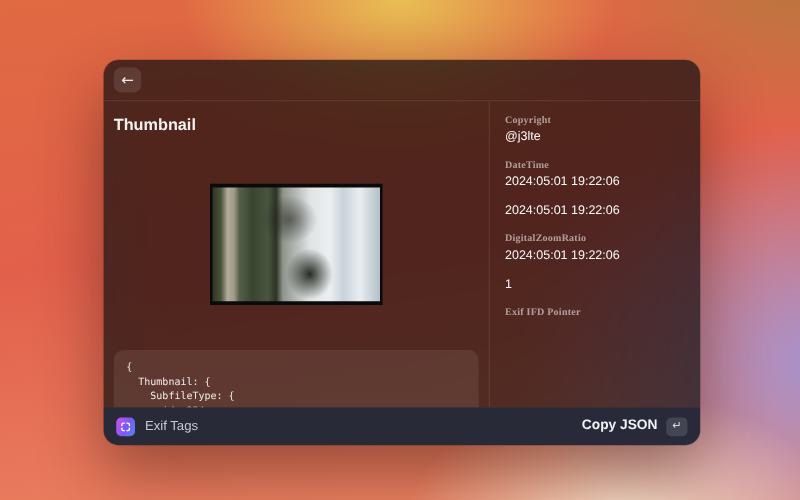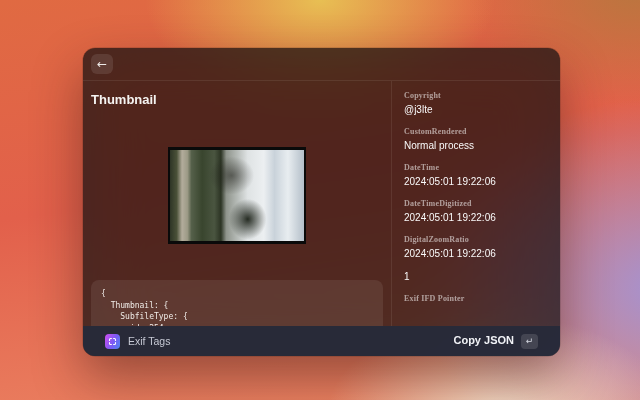--- a/index.html
+++ b/index.html
@@ -49,21 +49,21 @@
     padding:8px 10px;box-sizing:border-box;
     font-family:"DejaVu Sans Mono","Liberation Mono",monospace;
     font-size:8px;line-height:11.5px;color:#f0ece8;}
   .code-line{white-space:pre;}
   .panel{flex:0 0 169px;box-sizing:border-box;border-left:1px solid rgba(255,255,255,0.08);
     padding:10px 12px;overflow:hidden;}
   .field{margin-bottom:11px;}
   .field-label{font-size:8px;line-height:9px;font-weight:600;letter-spacing:0.2px;
     color:rgba(255,255,255,0.55);margin-bottom:4px;font-family:Liberation Serif, serif;}
   .field-value{font-size:10px;line-height:12px;font-weight:400;color:#fafafa;}
-  .footer{flex:0 0 30px;display:flex;align-items:center;gap:8px;padding:0 22px;
+  .footer{flex:0 0 30px;display:flex;align-items:center;gap:8px;padding:0 10px;
     background:rgba(38,42,58,0.94);}
   .app-icon{width:15px;height:15px;border-radius:4px;flex:0 0 15px;
     background:linear-gradient(115deg,#c94ff0 5%,#7b5bf5 55%,#4c86f0 100%);
     display:flex;align-items:center;justify-content:center;}
   .footer-label{font-size:10.5px;font-weight:500;color:#c6c9d4;}
   .footer-right{margin-left:auto;display:flex;gap:7px;
     background:none;border:none;cursor:pointer;padding:0;}
   .copy-label{font-size:11px;font-weight:700;color:#f2f3f7;
     font-family:"Liberation Sans","DejaVu Sans",sans-serif;}
   .keycap{min-width:17px;height:15px;padding:0 3px;border-radius:4px;box-sizing:border-box;
@@ -100,29 +100,24 @@
 
       </div>
     </div>
 
     <div class="panel">
       <div class="field">
         <div class="field-label">Copyright</div>
         <div class="field-value">@j3lte</div>
       </div>
       <div class="field">
-        <div class="field-label">CustomRendered</div>
-        <div class="field-value">Normal process</div>
-      </div>
-      <div class="field">
         <div class="field-label">DateTime</div>
         <div class="field-value">2024:05:01 19:22:06</div>
       </div>
       <div class="field">
-        <div class="field-label">DateTimeDigitized</div>
         <div class="field-value">2024:05:01 19:22:06</div>
       </div>
       <div class="field">
         <div class="field-label">DigitalZoomRatio</div>
         <div class="field-value">2024:05:01 19:22:06</div>
       </div>
       <div class="field">
         <div class="field-value">1</div>
       </div>
       <div class="field">

